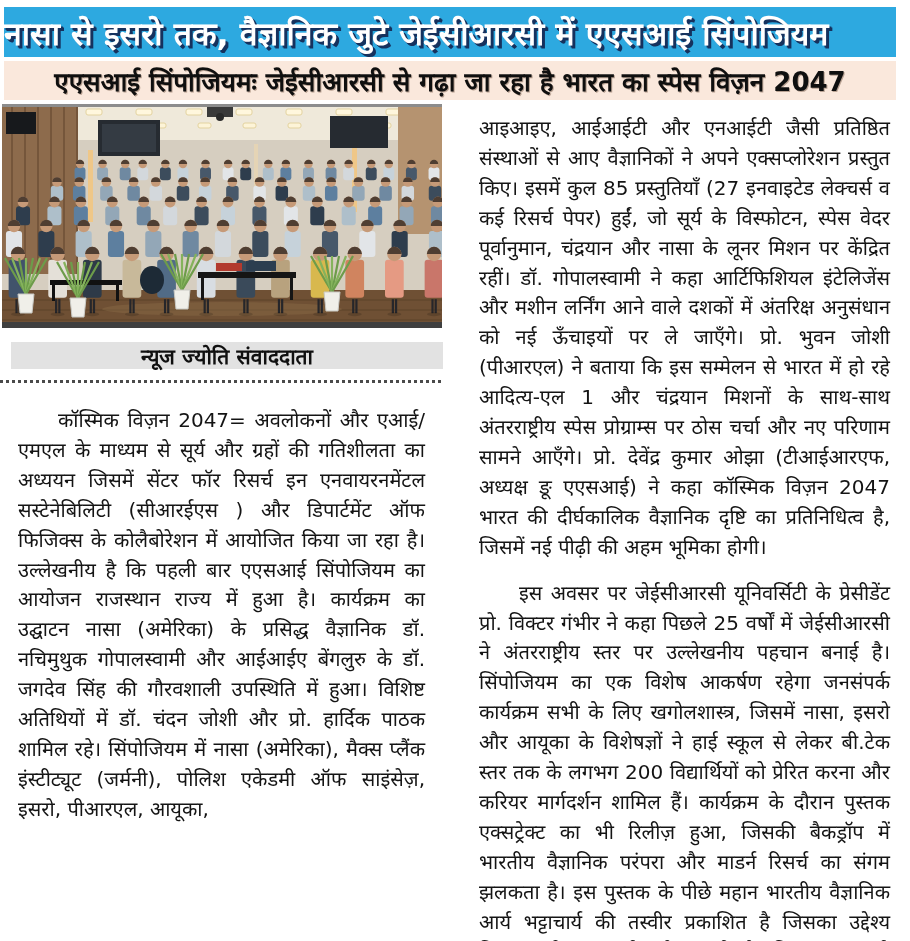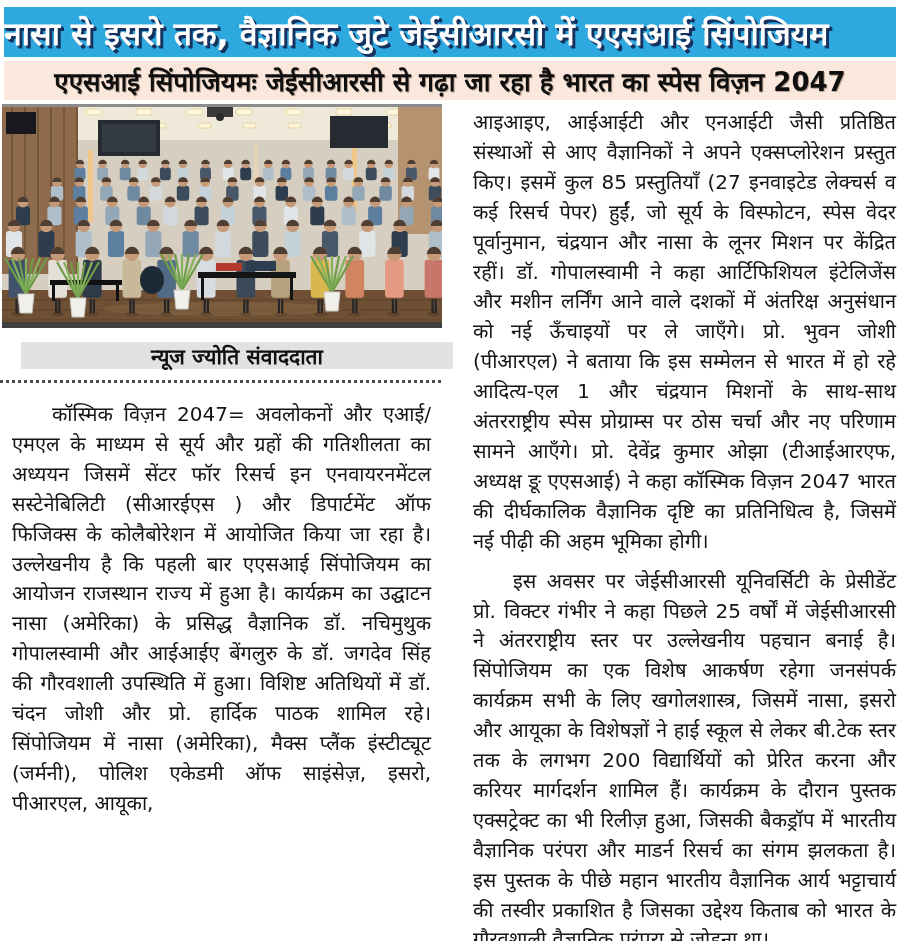--- a/index.html
+++ b/index.html
@@ -14,30 +14,30 @@
   .headline-sub{position:absolute;left:4px;top:61px;width:892px;height:39px;background:#fae8dc;
                 display:flex;align-items:center;justify-content:center;overflow:hidden;}
   .headline-sub span{font-size:26px;font-weight:bold;color:#0f0f0f;white-space:nowrap;
                 text-shadow:1px 1px 0 #b9a293;}
 
   
   .photo{position:absolute;left:2px;top:104px;width:440px;height:224px;background:#d6cec0;}
   .photo svg{display:block;}
 
   
-  .byline{position:absolute;left:21px;top:342px;width:432px;height:27px;background:#e2e2e2;
+  .byline{position:absolute;left:11px;top:342px;width:432px;height:27px;background:#e2e2e2;
           display:flex;align-items:center;justify-content:center;}
   .byline span{font-size:21px;font-weight:bold;color:#101010;}
 
   .dotted{position:absolute;left:0px;top:372px;width:441px;height:8px;
           border-bottom:3px dotted #4a4a4a;}
 
   
   .col{position:absolute;font-size:20px;line-height:29.9px;text-align:justify;color:#141414;}
-  .col p{margin:10px;padding:0;}
+  .col p{margin:16px;padding:0;}
   .indent{text-indent:40px;}
   .left-col{left:2px;top:390px;width:439px;}
   .right-col{left:463px;top:98px;width:443px;}
   .dateline{font-weight:bold;}
 </style>
 </head>
 <body>
 
 <div class="page">
 

